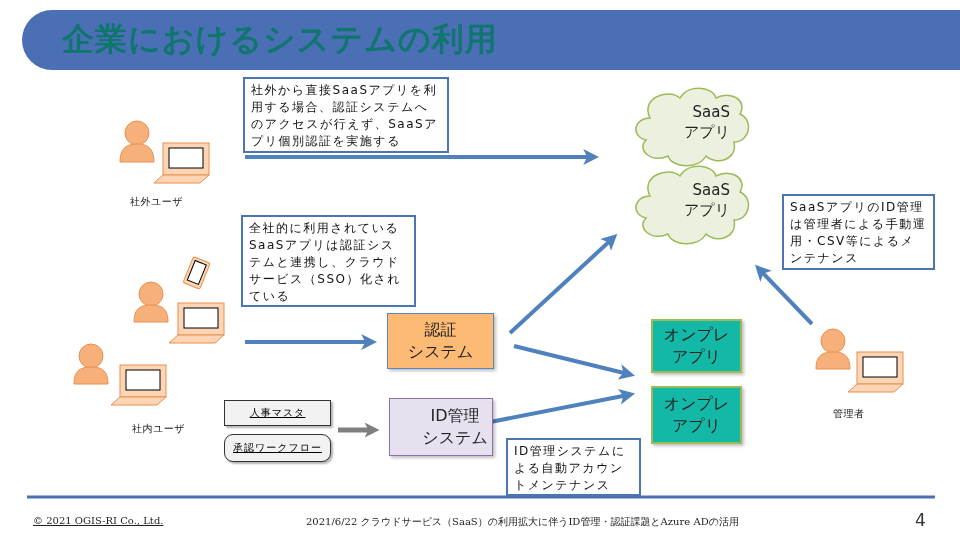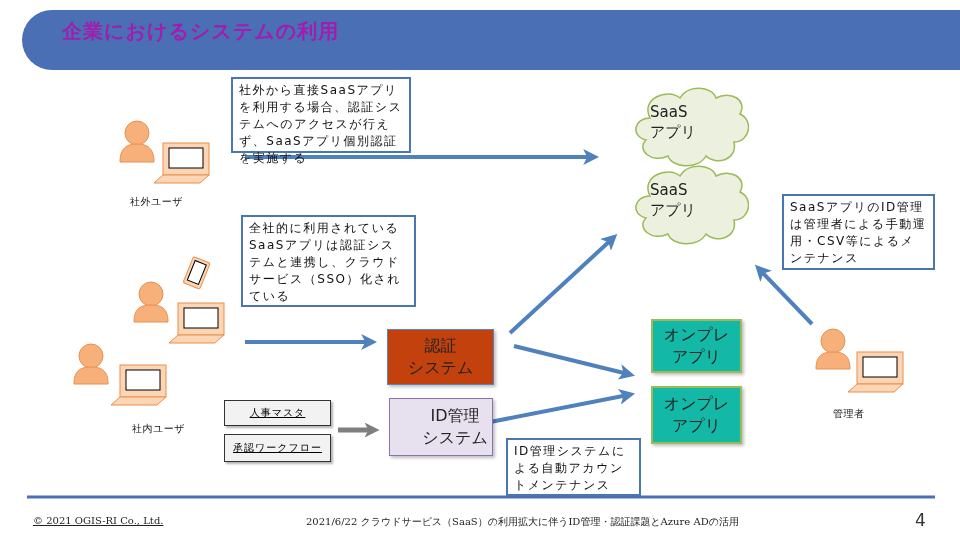--- a/index.html
+++ b/index.html
@@ -1,34 +1,34 @@
 <!DOCTYPE html>
 <html><head>
 <meta charset="utf-8">
 <style>
   html, body { margin:0; padding:0; }
   body { width:960px; height:540px; position:relative; background:#ffffff; overflow:hidden;
          font-family:"DejaVu Sans", sans-serif; }
   .abs { position:absolute; }
   .title-bar { left:22px; top:10px; width:960px; height:60px; background:#4a6fb5;
                border-radius:30px 0 0 30px; }
-  .title-text { left:62px; top:18px; font-size:20px; font-weight:bold; color:#a21caf;
+  .title-text { left:62px; top:18px; font-size:32px; font-weight:bold; color:#0f766e;
                 letter-spacing:1px; white-space:nowrap; }
   .callout { background:#fff; border:2px solid #4a76b2; font-size:12px; line-height:17px;
              color:#111; padding:3px 6px; letter-spacing:1.5px; box-sizing:border-box; }
   .box { border:1px solid; box-shadow:2px 2px 3px rgba(0,0,0,0.25); display:flex;
          align-items:center; justify-content:center; text-align:center; font-size:16px;
          line-height:22px; color:#222; box-sizing:border-box; white-space:pre-line; }
-  .auth { background:#c2410c; border-color:#5a83c0;margin-top:16px; }
+  .auth { background:#fdba74; border-color:#5a83c0; }
   .idm { background:#e6e0ef; border-color:#8d70a8; }
   .onp { background:#14b8a6; border-color:#9bbb59; border-width:2px; }
   .small-box { background:#f2f2f2; border:1px solid #333; font-size:10px; display:flex;
                align-items:center; justify-content:center; box-sizing:border-box;
                box-shadow:2px 2px 2px rgba(0,0,0,0.3); letter-spacing:1px;text-decoration:underline; }
-  .cloud-label { text-align:left; font-size:15px; line-height:20px; color:#222; white-space:pre-line; }
+  .cloud-label { text-align:right; font-size:15px; line-height:20px; color:#222; white-space:pre-line; }
   .user-label { font-size:10px; color:#111; letter-spacing:0.5px; }
   .footer { font-family:"DejaVu Serif", serif; font-size:10px; color:#222; white-space:nowrap; }
   .page-num { font-family:"DejaVu Sans", sans-serif; font-size:17px; color:#333; }
 </style>
 </head>
 <body>
 
 <div class="abs title-bar"></div>
 <div class="abs title-text">企業におけるシステムの利用</div>
 
@@ -108,32 +108,32 @@
   </g>
 
   <line x1="27" y1="497" x2="935" y2="497" stroke="#4a6fb5" stroke-width="3"></line>
 </svg>
 
 <div class="abs cloud-label" style="left:650px;top:102px;width:80px;">SaaS
 アプリ</div>
 <div class="abs cloud-label" style="left:650px;top:180px;width:80px;">SaaS
 アプリ</div>
 
-<div class="abs callout" style="left:231px;top:77px;width:180px;height:76px;">社外から直接SaaSアプリを利用する場合、認証システムへのアクセスが行えず、SaaSアプリ個別認証を実施する</div>
+<div class="abs callout" style="left:243px;top:77px;width:206px;height:76px;">社外から直接SaaSアプリを利用する場合、認証システムへのアクセスが行えず、SaaSアプリ個別認証を実施する</div>
 <div class="abs callout" style="left:241px;top:215px;width:175px;height:92px;">全社的に利用されているSaaSアプリは認証システムと連携し、クラウドサービス（SSO）化されている</div>
 <div class="abs callout" style="left:782px;top:194px;width:153px;height:76px;">SaaSアプリのID管理は管理者による手動運用・CSV等によるメンテナンス</div>
 <div class="abs callout" style="left:506px;top:438px;width:135px;height:58px;">ID管理システムによる自動アカウントメンテナンス</div>
 
 <div class="abs box auth" style="left:387px;top:313px;width:107px;height:56px;">認証
 システム</div>
 <div class="abs box idm" style="left:389px;top:398px;width:104px;height:58px;padding-left:28px;">ID管理
 システム</div>
 
 <div class="abs small-box" style="left:224px;top:400px;width:107px;height:26px;">人事マスタ</div>
-<div class="abs small-box" style="left:224px;top:434px;width:107px;height:28px;">承認ワークフロー</div>
+<div class="abs small-box" style="left:224px;top:434px;width:107px;height:28px;border-radius:9px;">承認ワークフロー</div>
 
 <div class="abs box onp" style="left:651px;top:319px;width:91px;height:54px;">オンプレ
 アプリ</div>
 <div class="abs box onp" style="left:651px;top:386px;width:91px;height:58px;">オンプレ
 アプリ</div>
 
 <div class="abs user-label" style="left:130px;top:195px;">社外ユーザ</div>
 <div class="abs user-label" style="left:132px;top:422px;">社内ユーザ</div>
 <div class="abs user-label" style="left:833px;top:407px;">管理者</div>
 

